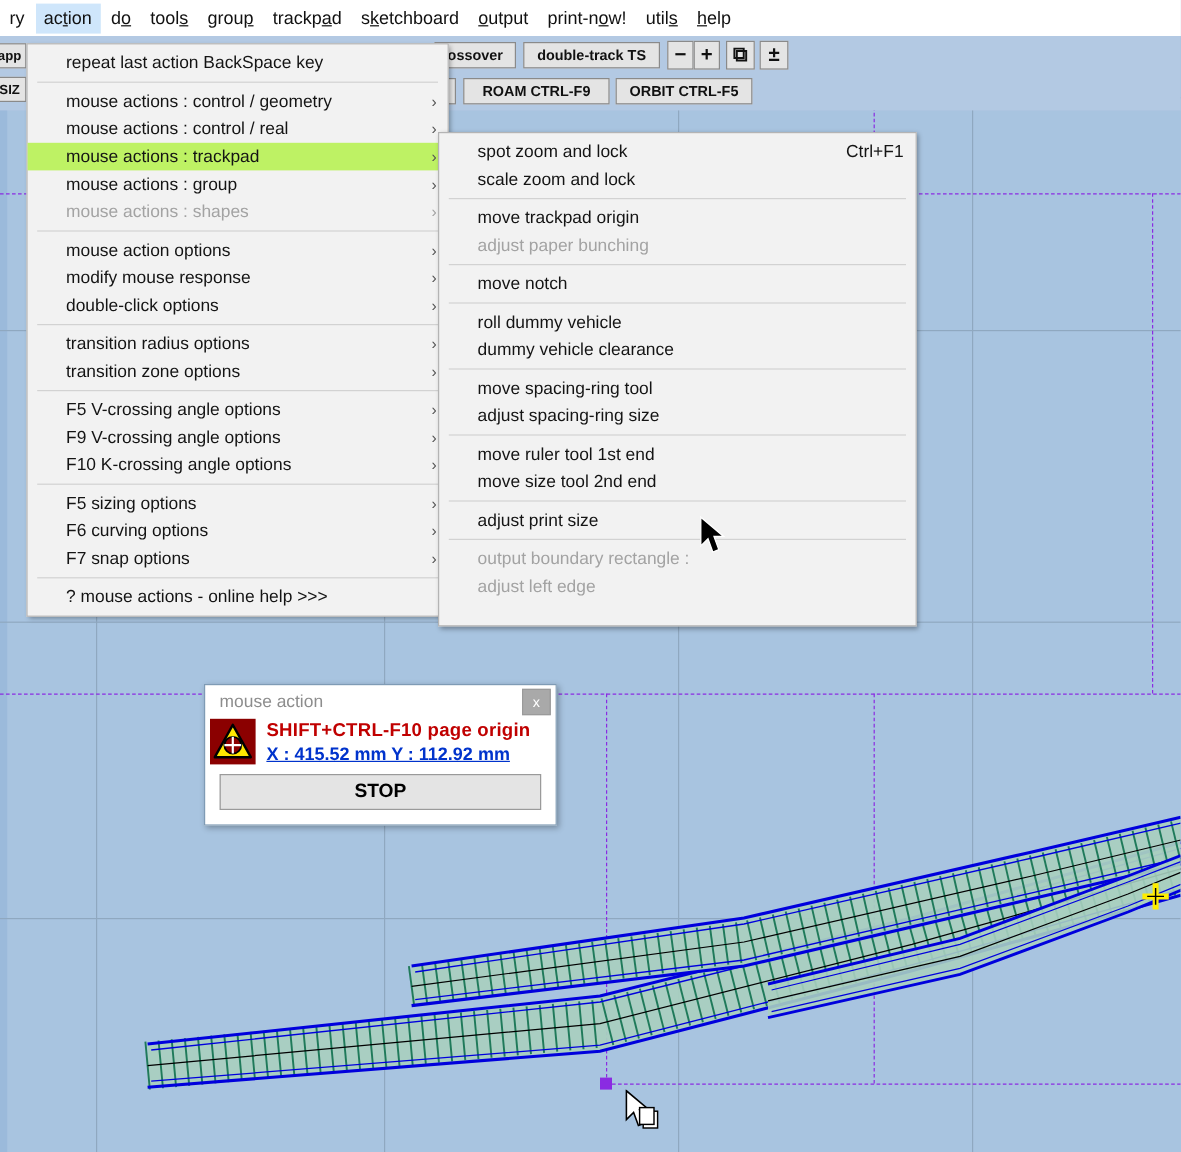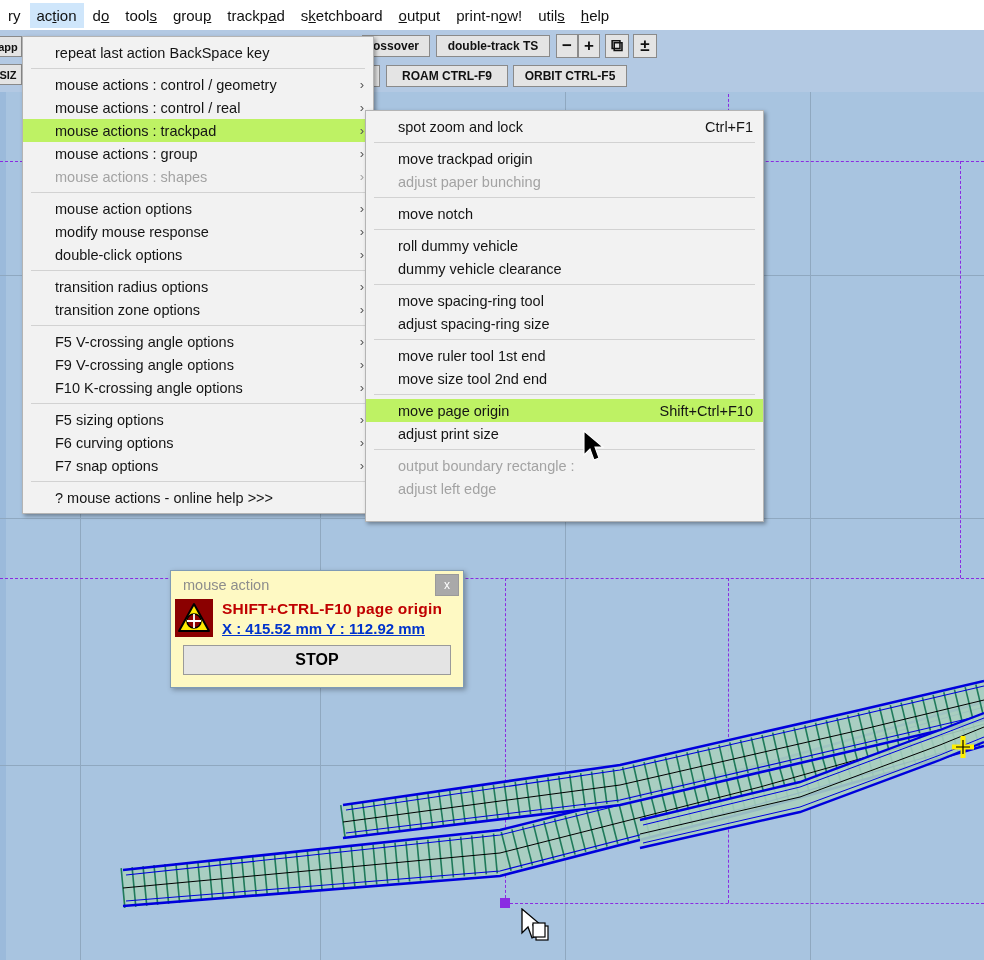--- a/index.html
+++ b/index.html
@@ -44,21 +44,21 @@
   .menu .row.hl{background:#bef264;}
   .menu .row.dis,.menu .row.dis .arrow{color:#a3a3a3;}
   .menu .sep{height:1px;background:#d2d2d2;margin:4px 8px;}
   .menu .gap{height:4px;}
 
   #menu-action{left:22px;top:36px;width:350px;}
   #menu-sub{left:365px;top:110px;width:397px;height:410px;overflow:hidden;}
 
   
   #dialog{position:absolute;left:170px;top:570px;width:292px;
-          background:#fef9c3;border:1px solid #7f9bb5;box-shadow:2px 2px 5px rgba(0,0,0,.3);}
+          background:#ffffff;border:1px solid #7f9bb5;box-shadow:2px 2px 5px rgba(0,0,0,.3);}
   #dlg-title{height:28px;display:flex;align-items:center;justify-content:space-between;padding:0 4px 0 12px;}
   #dlg-title .t{font-size:14.5px;color:#8d8d8d;}
   #dlg-close{width:22px;height:20px;background:#a9a9a9;color:#fff;font-size:12px;
              display:flex;align-items:center;justify-content:center;border:1px solid #9a9a9a;}
   #dlg-body{display:flex;align-items:flex-start;padding:0 12px 6px 4px;gap:9px;}
   #dlg-icon{width:38px;height:38px;background:#8b0000;flex:0 0 auto;position:relative;}
   #dlg-lines{padding-top:1px;}
   #dlg-l1{font-size:15.5px;font-weight:bold;color:#c00000;letter-spacing:.2px;white-space:nowrap;}
   #dlg-l2{font-size:15px;font-weight:bold;color:#0033cc;text-decoration:underline;white-space:nowrap;margin-top:2px;}
   #dlg-stop{margin:2px 12px 12px 12px;height:28px;background:#e4e4e4;border:1px solid #9a9a9a;
@@ -402,20 +402,23 @@
     </div>
     <div class="gap"></div>
   </div>
 
 <div class="menu" id="menu-sub">
     <div class="gap"></div>
     <div class="row">
       <span class="lbl">spot zoom and lock</span>
       <span class="accel">Ctrl+F1</span>
     </div>
+    <div class="row">
+      <span class="lbl">scale zoom and lock</span>
+    </div>
     <div class="sep"></div>
     <div class="row">
       <span class="lbl">move trackpad origin</span>
     </div>
     <div class="row dis">
       <span class="lbl">adjust paper bunching</span>
     </div>
     <div class="sep"></div>
     <div class="row">
       <span class="lbl">move notch</span>
@@ -435,24 +438,20 @@
       <span class="lbl">adjust spacing-ring size</span>
     </div>
     <div class="sep"></div>
     <div class="row">
       <span class="lbl">move ruler tool 1st end</span>
     </div>
     <div class="row">
       <span class="lbl">move size tool 2nd end</span>
     </div>
     <div class="sep"></div>
-    <div class="row hl">
-      <span class="lbl">move page origin</span>
-      <span class="accel">Shift+Ctrl+F10</span>
-    </div>
     <div class="row">
       <span class="lbl">adjust print size</span>
     </div>
     <div class="sep"></div>
     <div class="row dis">
       <span class="lbl">output boundary rectangle :</span>
     </div>
     <div class="row dis">
       <span class="lbl">adjust left edge</span>
     </div>

